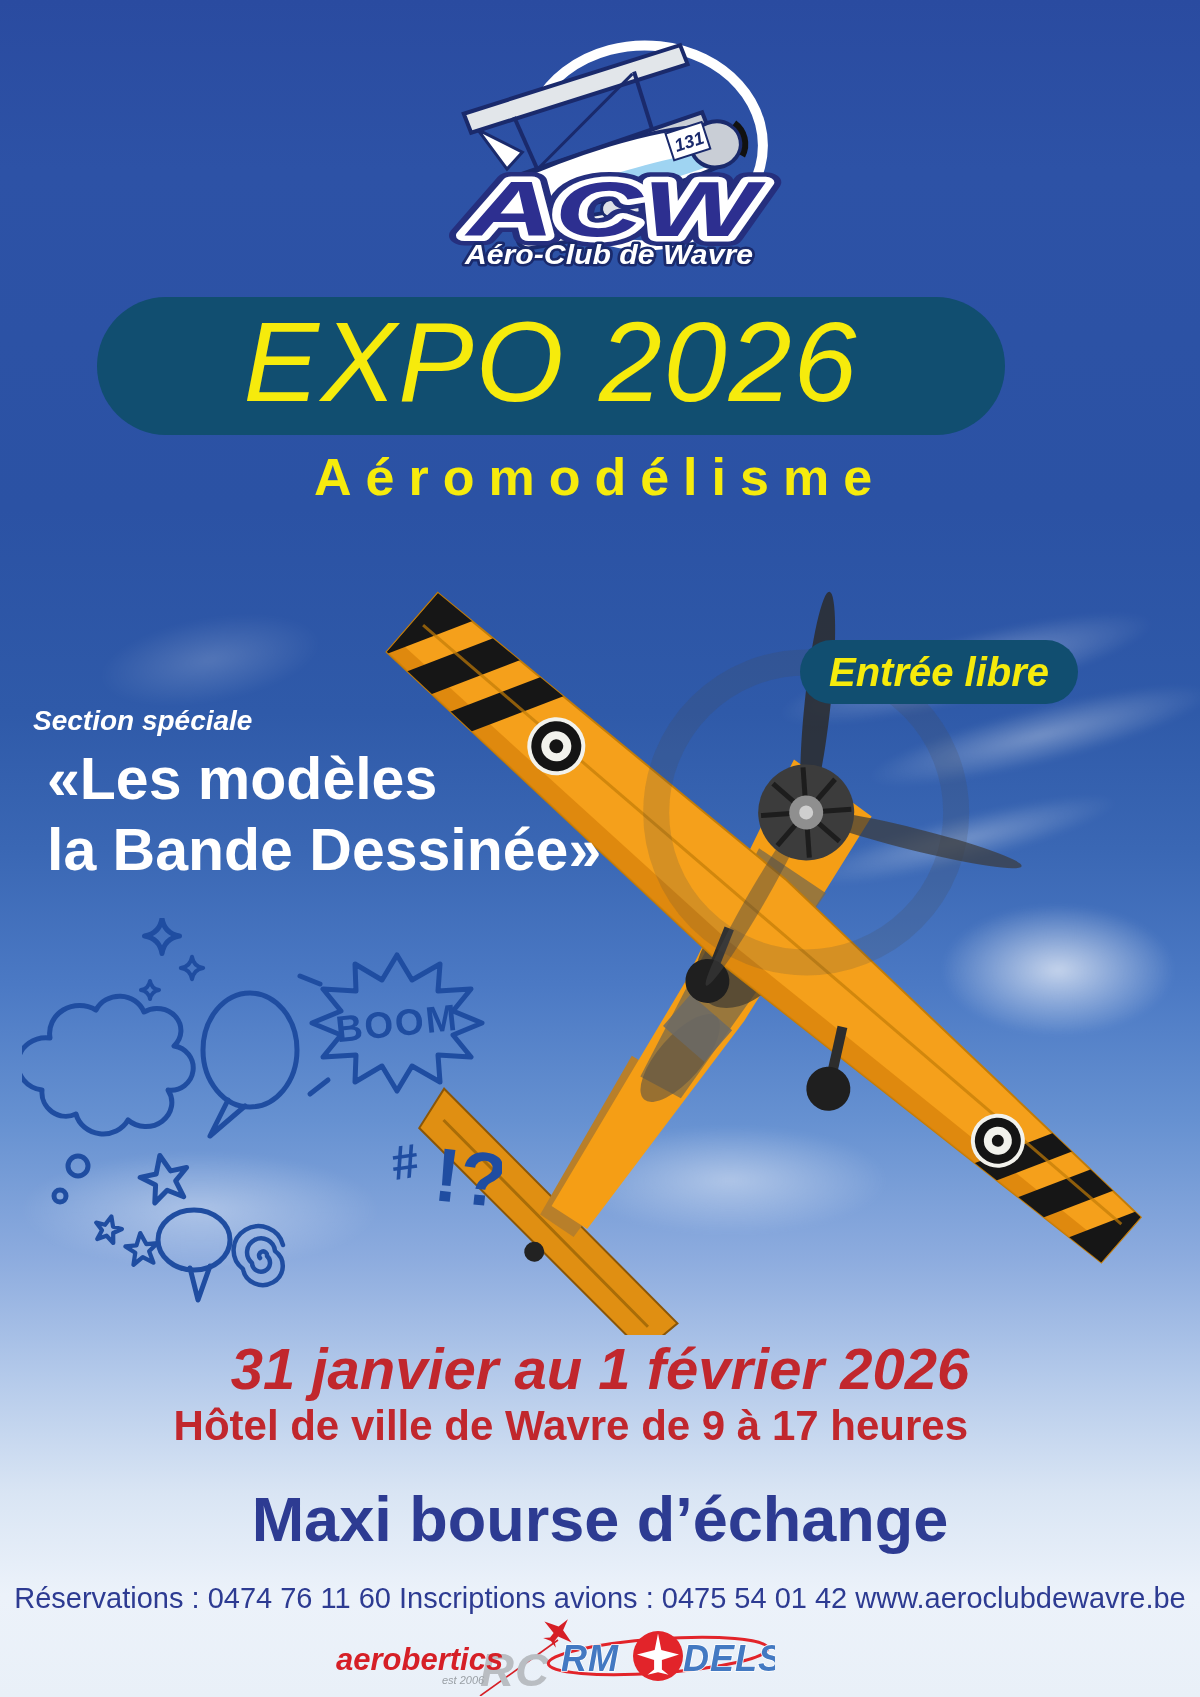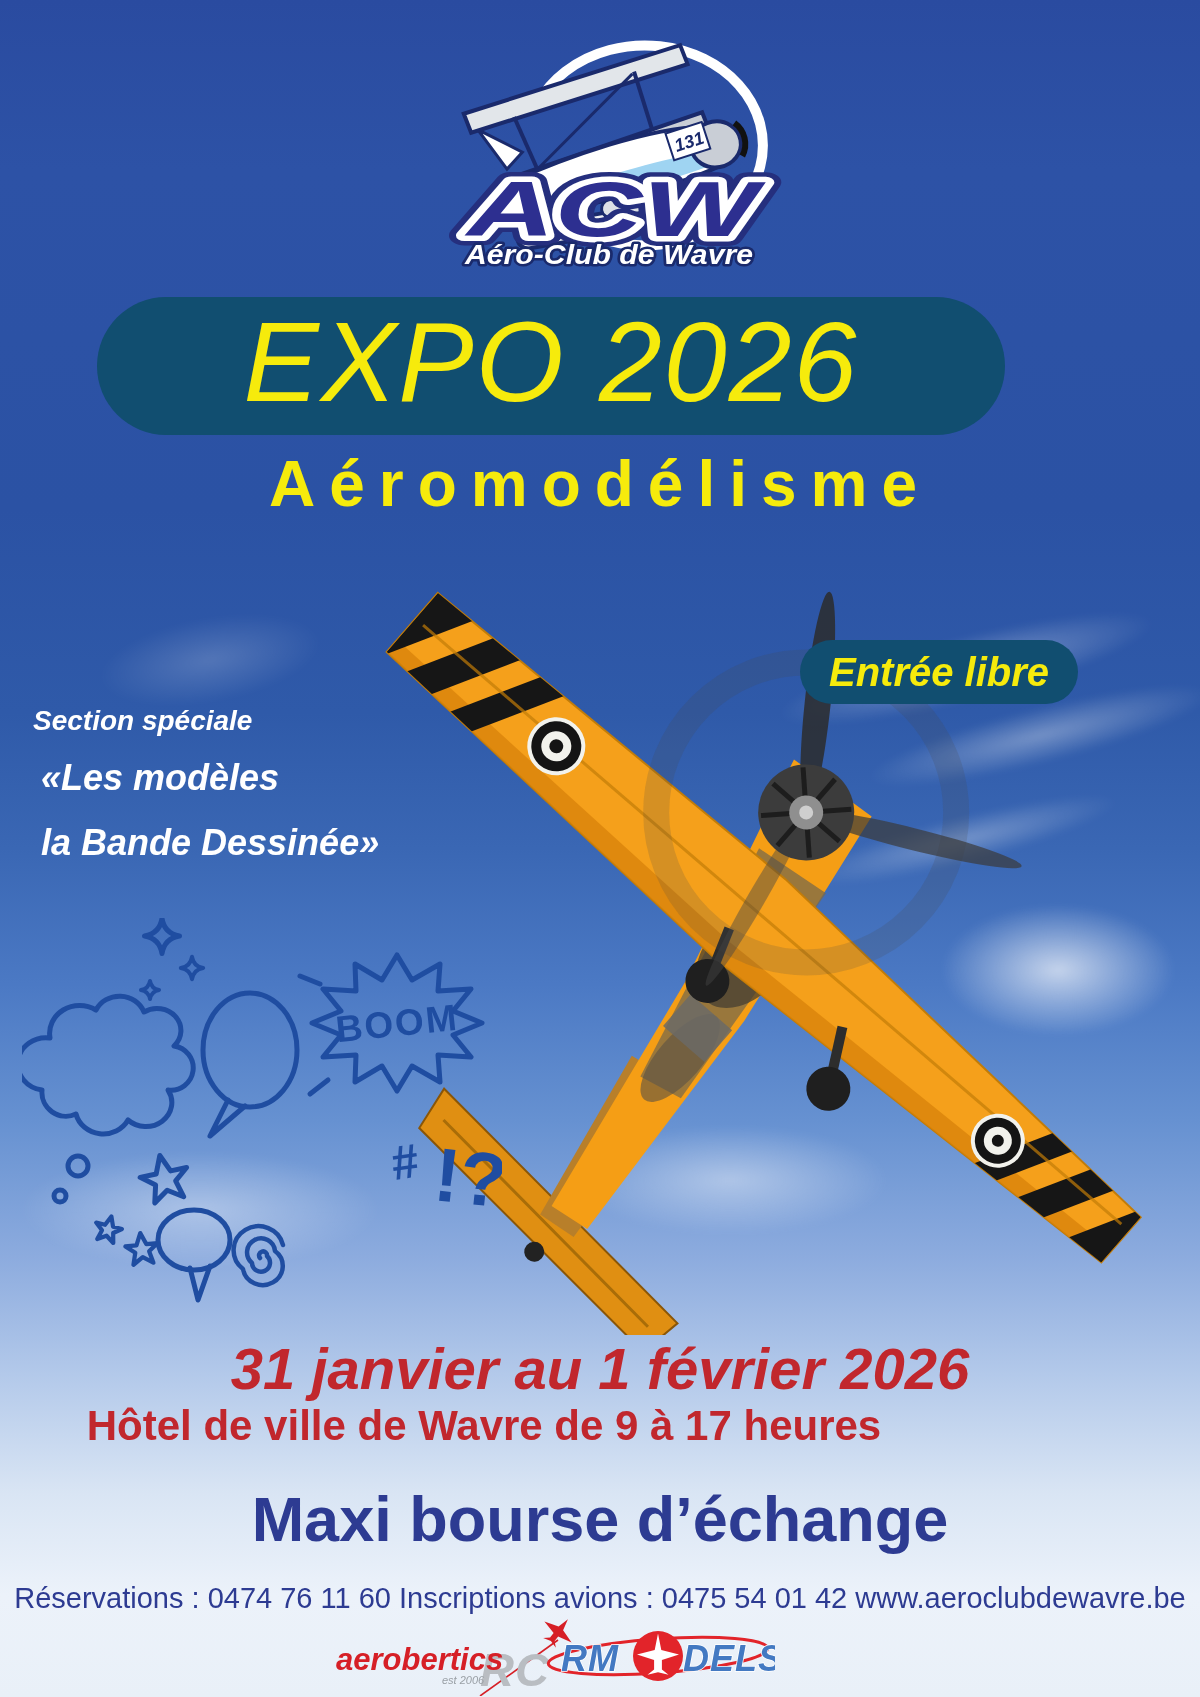--- a/index.html
+++ b/index.html
@@ -33,35 +33,35 @@
   .expo-pill{
     left:97px;top:297px;width:908px;height:138px;border-radius:72px;
     background:#114e70;display:flex;align-items:center;justify-content:center;
   }
   .expo-pill span{
     color:#f6eb0c;font-size:113px;font-weight:normal;font-style:italic;
     letter-spacing:2px;transform:translateY(-4px);white-space:nowrap;
   }
   .subtitle{
     left:0;top:447px;width:1200px;text-align:center;color:#f6eb0c;
-    font-size:64px;font-weight:bold;letter-spacing:14px;
+    font-size:52px;font-weight:bold;letter-spacing:14px;
   }
   .badge-pill{
     left:800px;top:640px;width:278px;height:64px;border-radius:34px;
     background:#114e70;display:flex;align-items:center;justify-content:center;
   }
   .badge-pill span{color:#f6eb0c;font-size:40px;font-weight:bold;font-style:italic;white-space:nowrap;}
 
   .special{left:33px;top:705px;color:#fff;}
   .special .head{font-size:28px;font-weight:bold;font-style:italic;margin:0 0 12px 0;}
-  .special .quote{font-size:36px;font-weight:bold;font-style:italic;line-height:57px;margin:8px;white-space:nowrap;}
+  .special .quote{font-size:59px;font-weight:bold;line-height:57px;margin:14px;white-space:nowrap;}
 
   .dates{left:0;top:1335px;width:1200px;text-align:center;color:#c1272d;
          font-size:58px;font-weight:bold;font-style:italic;}
-  .venue{left:0;top:1402px;width:968px;text-align:center;color:#c1272d;
+  .venue{left:0;top:1402px;width:968px;text-align:right;color:#c1272d;
          font-size:42px;font-weight:bold;}
   .highlight{left:0;top:1483px;width:1200px;text-align:center;color:#2d3b92;
          font-size:63px;font-weight:bold;}
   .contact{left:0;top:1582px;width:1200px;text-align:center;color:#2d3b92;
          font-size:29px;font-weight:normal;}
 
   svg text{font-family:"Liberation Sans", sans-serif;}
 </style>
 </head>
 <body>

